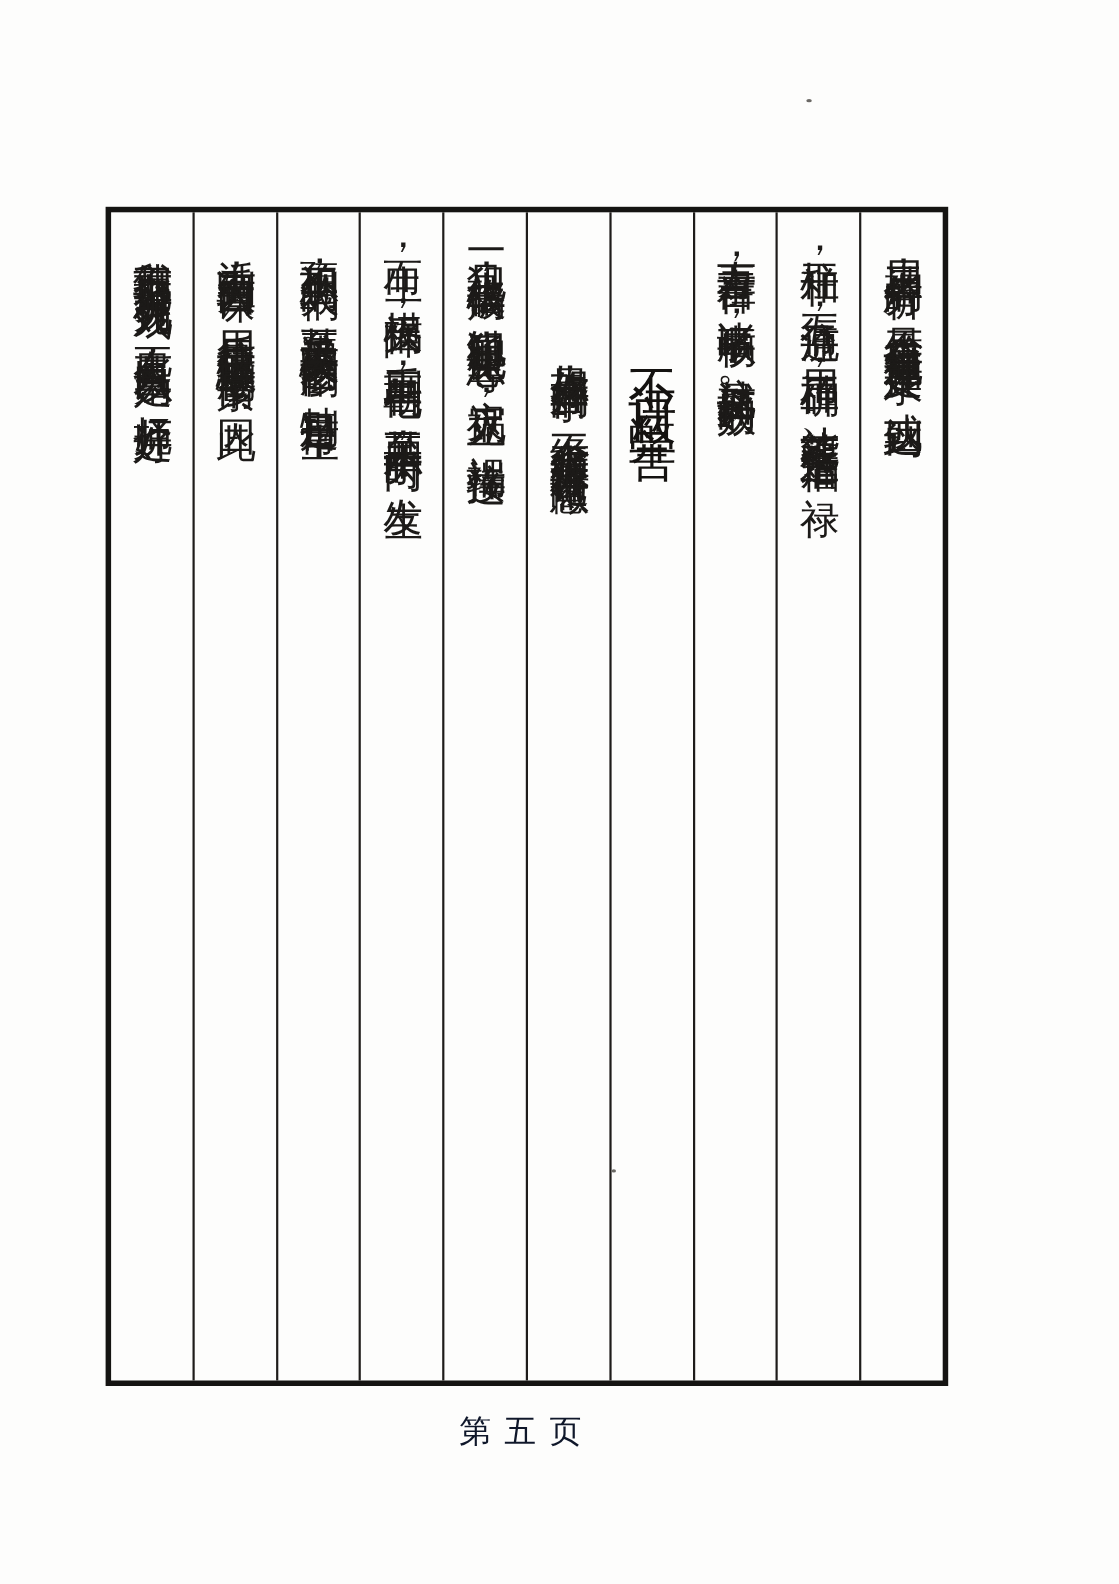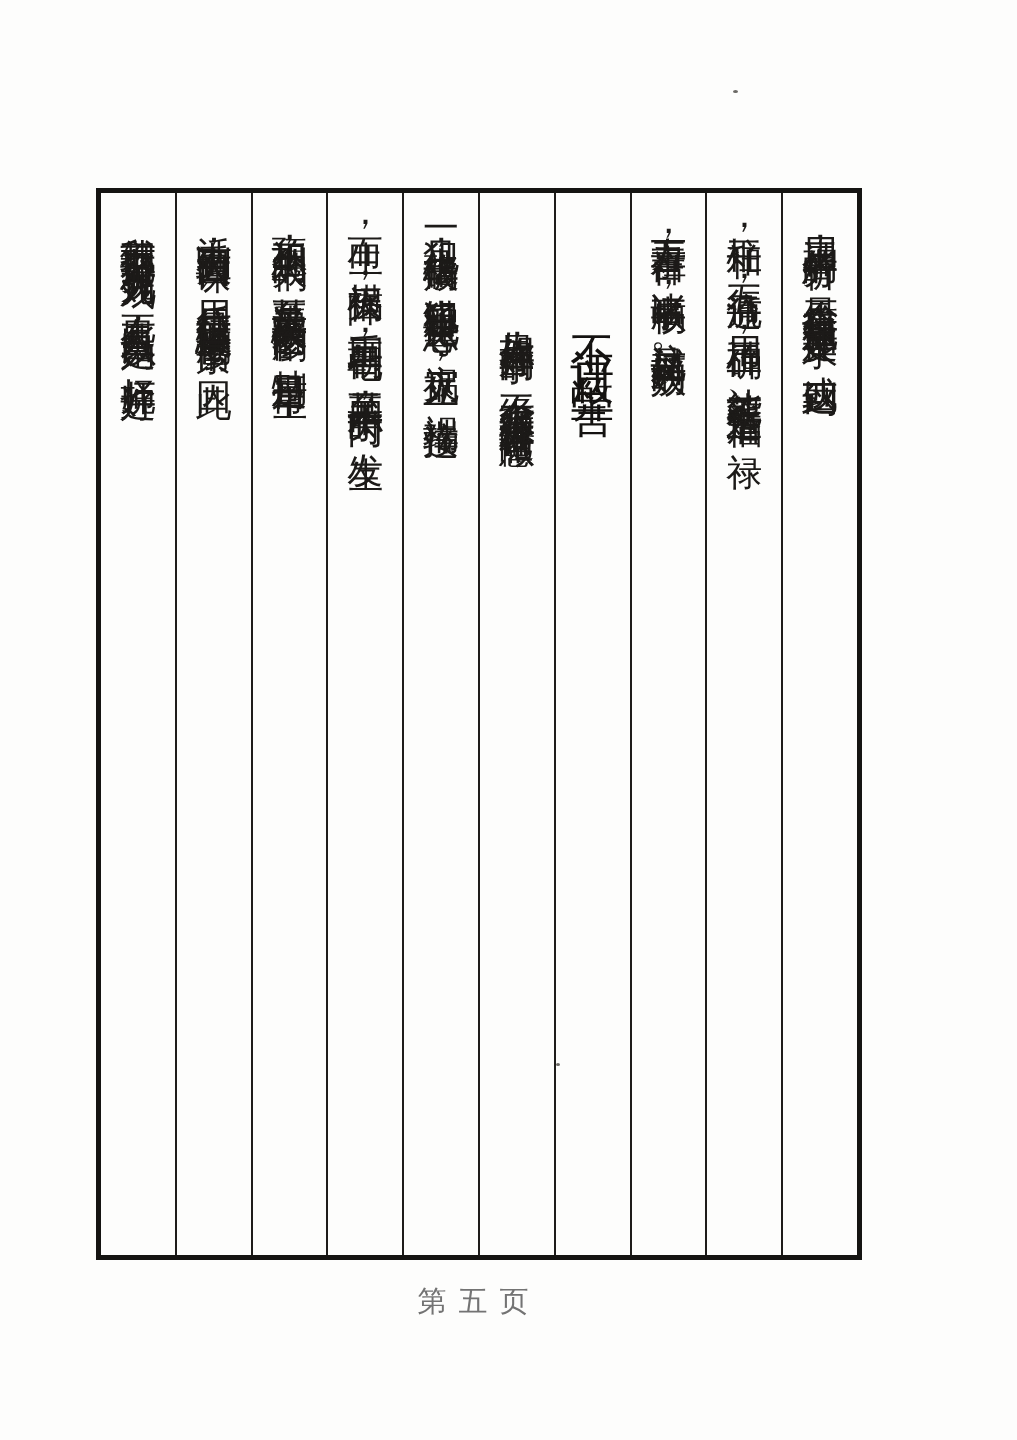--- a/index.html
+++ b/index.html
@@ -56,21 +56,21 @@
     padding-top: 94px;
   }
   .footer {
     position: absolute;
     left: 96px;
     top: 1282px;
     width: 766px;
     text-align: center;
     font-size: 29px;
     letter-spacing: 12px;
-    color: #737373;
+    color: #0f172a;
   }
   .speck {
     position: absolute;
     background: #6b6965;
     border-radius: 50%;
   }
   .speck-1 { left: 733px; top: 90px; width: 5px; height: 3px; }
   .speck-2 { left: 556px; top: 1063px; width: 4px; height: 3px; }
 </style>
 </head>

